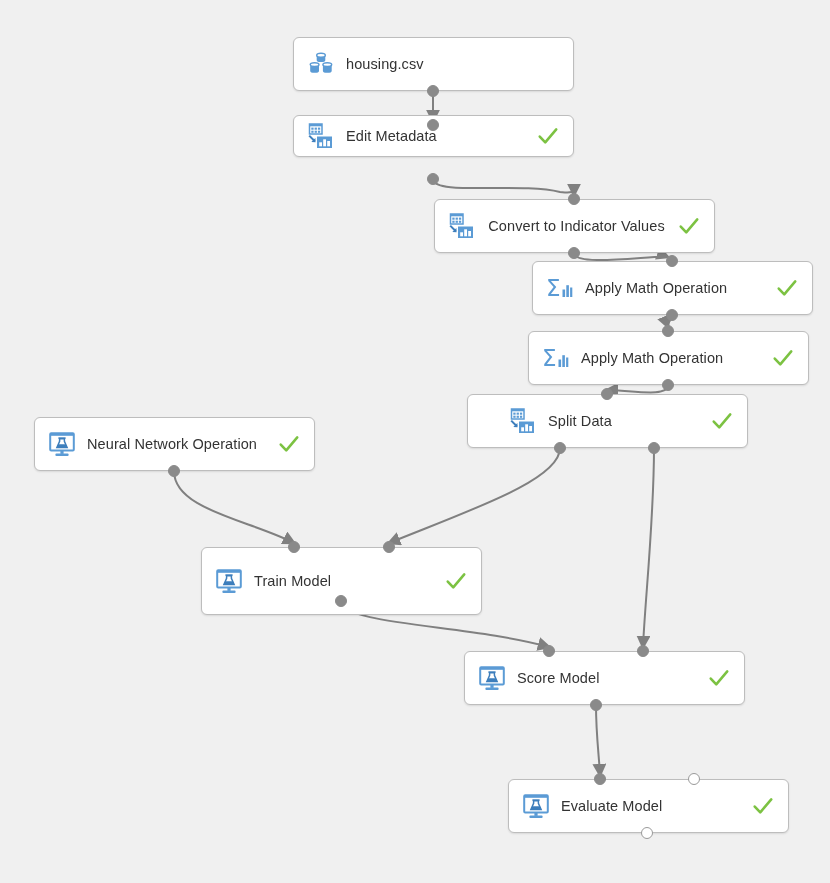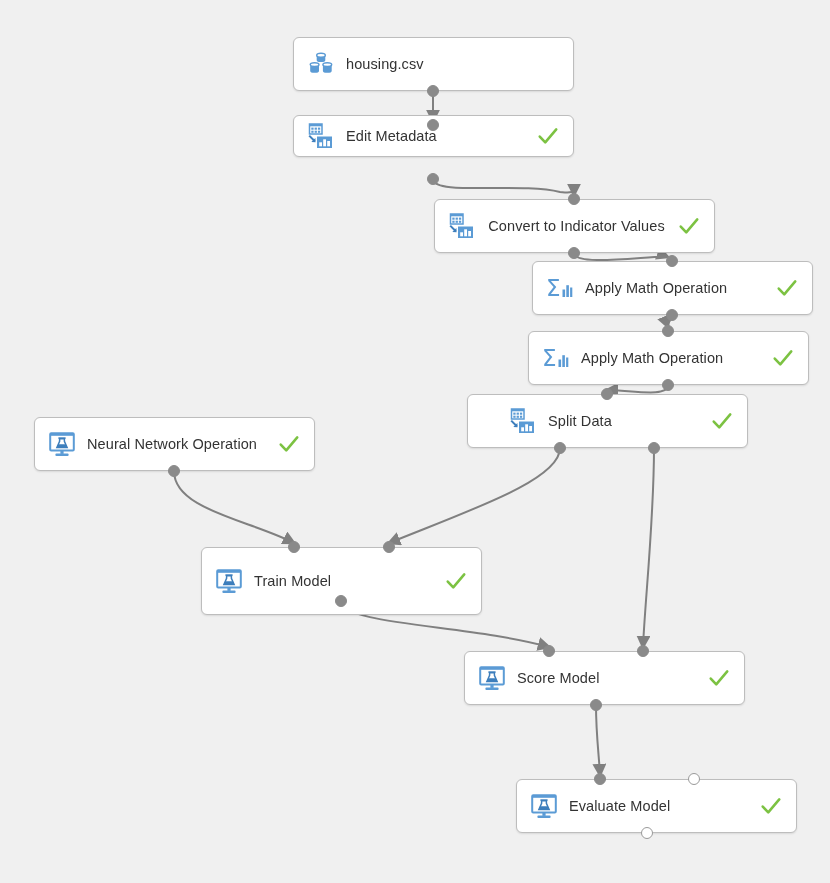--- a/index.html
+++ b/index.html
@@ -293,21 +293,21 @@
             </g>
             <rect x="13.4" y="21.6" width="3.2" height="3.3" fill="#5b9bd5"></rect>
             <rect x="8.4" y="24.6" width="13.2" height="2.4" rx="1" fill="#5b9bd5"></rect>
           </g>
         </svg>
         <span class="node-label">Score Model</span>
         <svg viewBox="0 0 24 24" class="node-check">
           <path d="M3 12.6 L9 19 L21 4.8" fill="none" stroke="#7cc242" stroke-width="2.8" stroke-linecap="round" stroke-linejoin="round"></path>
         </svg>
       </div>
-      <div class="node" style="left: 508px; top: 779px; width: 281px; height: 54px; margin-left: 8px;">
+      <div class="node" style="left: 508px; top: 779px; width: 281px; height: 54px;">
         <svg viewBox="0 0 30 30" class="node-icon">
           <g>
             <rect x="3.2" y="4.2" width="23.6" height="17.4" rx="1" fill="#ffffff" stroke="#5b9bd5" stroke-width="2"></rect>
             <rect x="3.2" y="4.2" width="23.6" height="2.6" fill="#5b9bd5"></rect>
             <g fill="#3d7ebc">
               <rect x="11.4" y="8.3" width="7.2" height="1.5"></rect>
               <path d="M12.6 9.8 L12.6 12.4 L9.9 18.4 L20.1 18.4 L17.4 12.4 L17.4 9.8 z" fill="none" stroke="#3d7ebc" stroke-width="1.5"></path>
               <path d="M11.3 15.2 L18.7 15.2 L20.1 18.4 L9.9 18.4 z"></path>
             </g>
             <rect x="13.4" y="21.6" width="3.2" height="3.3" fill="#5b9bd5"></rect>

